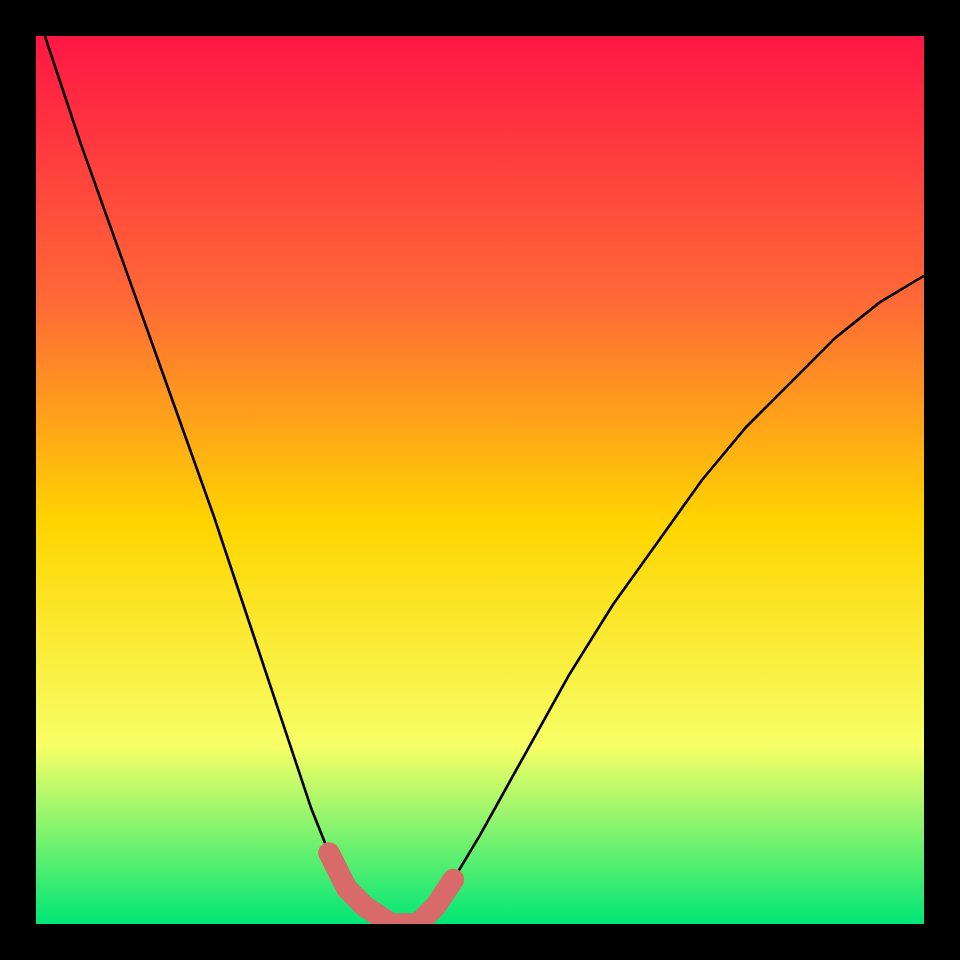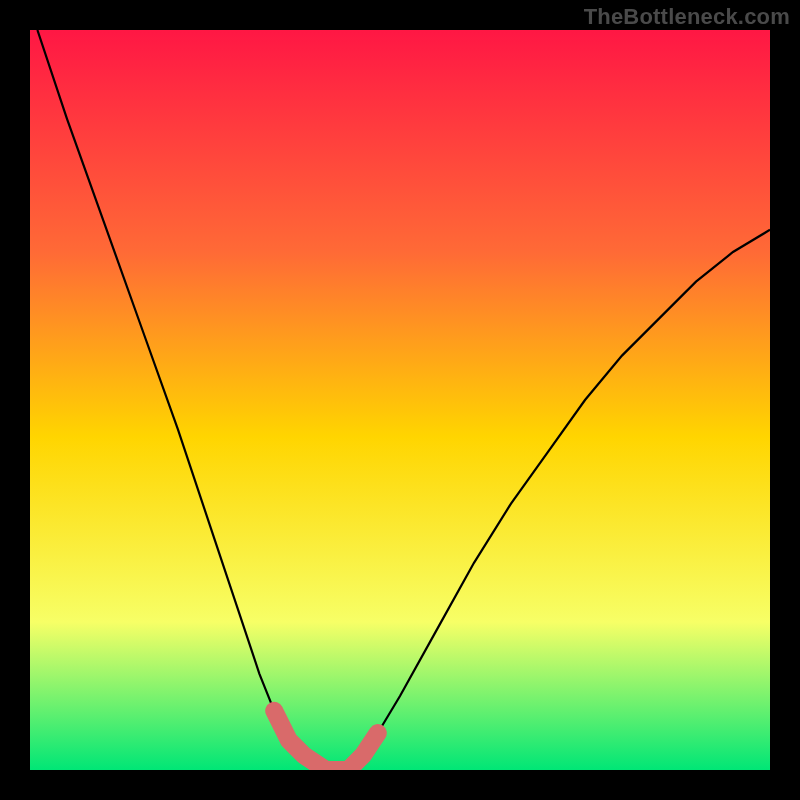--- a/index.html
+++ b/index.html
@@ -52,14 +52,13 @@
 
     <rect x="0" y="0" width="800" height="800" fill="#000"></rect>
 
     <rect x="30" y="30" width="740" height="740" fill="url(#bg-grad)"></rect>
 
     <path id="curve-path" clip-path="url(#plot-clip)" fill="none" stroke="#000000" stroke-width="2.2" d="M37.4 30.0 L67.0 118.8 L104.0 222.4 L141.0 326.0 L178.0 429.6 L215.0 540.6 L237.2 607.2 L259.4 673.8 L274.2 710.8 L289.0 740.4 L303.8 755.2 L326.0 770.0 L348.2 770.0 L363.0 755.2 L377.8 733.0 L400.0 696.0 L437.0 629.4 L474.0 562.8 L511.0 503.6 L548.0 451.8 L585.0 400.0 L622.0 355.6 L659.0 318.6 L696.0 281.6 L733.0 252.0 L770.0 229.8"></path>
 
     <path id="highlight-path" clip-path="url(#plot-clip)" fill="none" stroke="#d96a6a" stroke-width="18" stroke-linecap="round" stroke-linejoin="round" d="M274.2 710.8 L289.0 740.4 L303.8 755.2 L326.0 770.0 L348.2 770.0 L363.0 755.2 L377.8 733.0"></path>
   </svg>
 
-  <div class="watermark">TheBottleneck.com</div>
 </div>
 
 </body></html>

